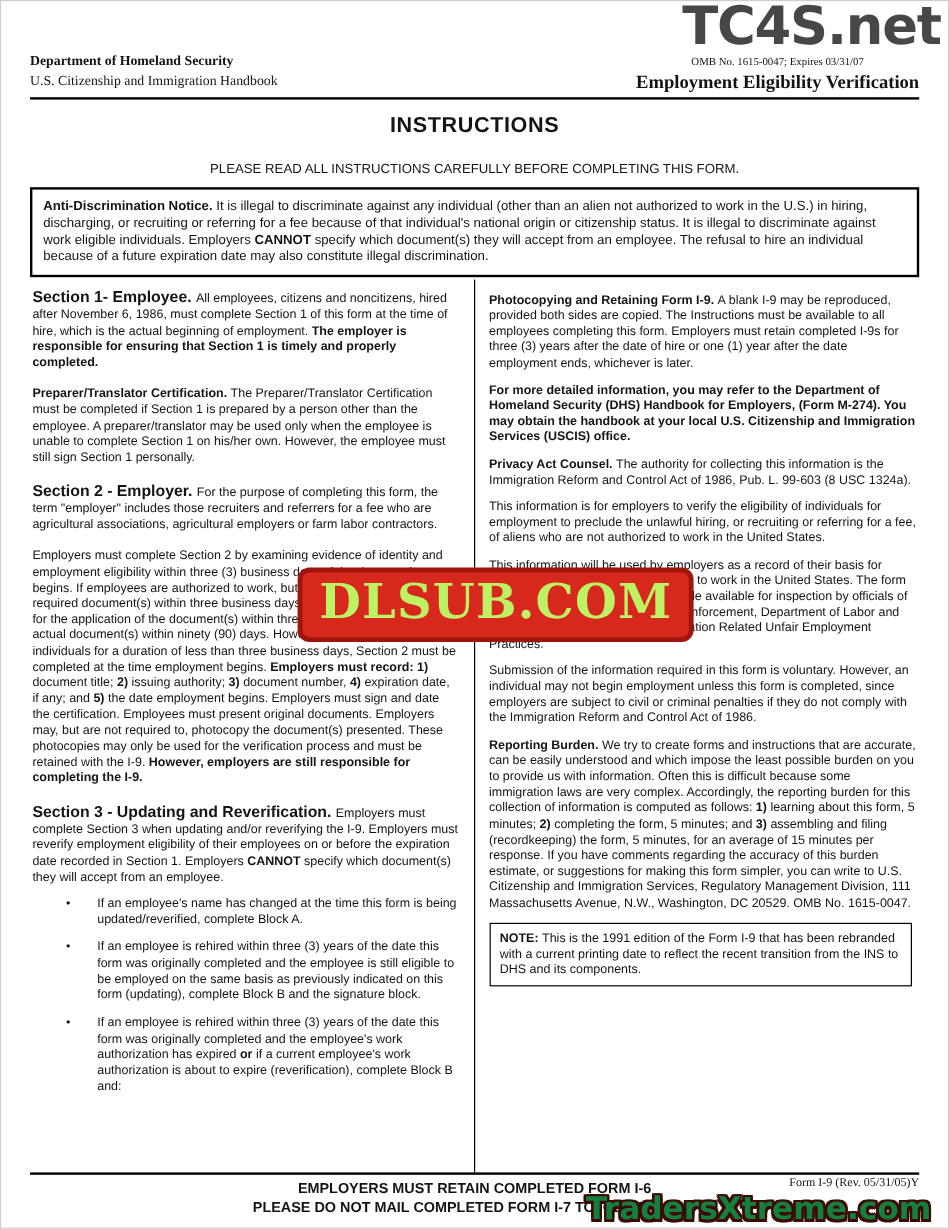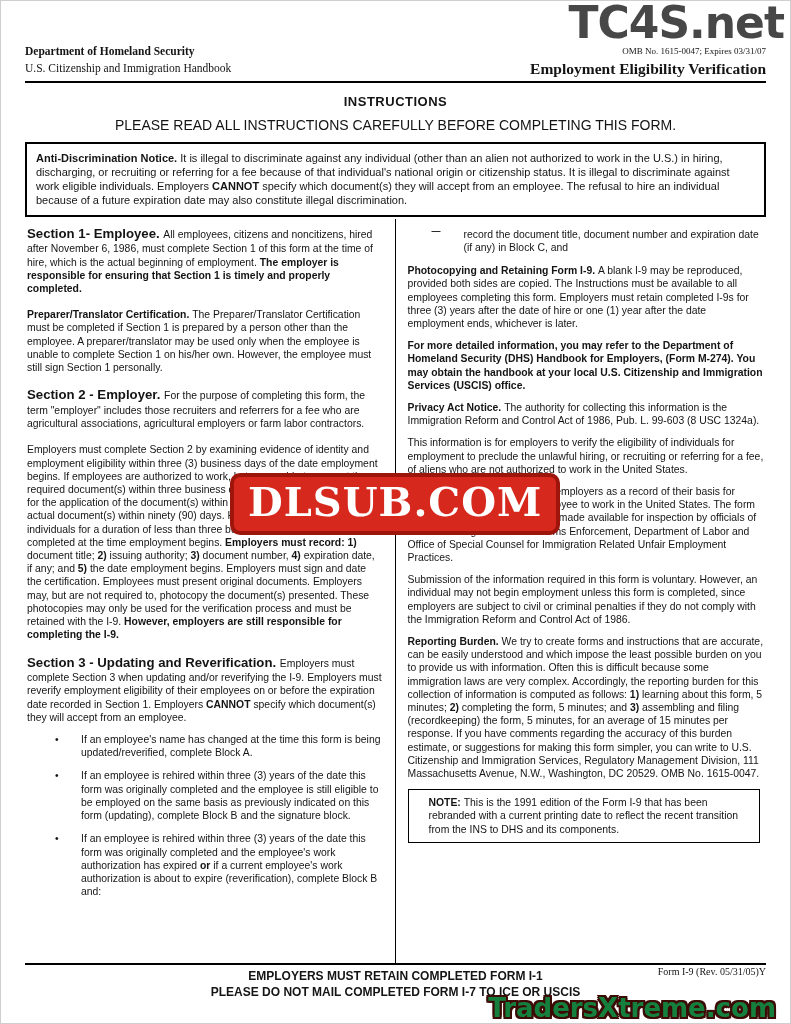--- a/index.html
+++ b/index.html
@@ -3,48 +3,48 @@
 <meta charset="utf-8">
 <style>
   html,body{margin:0;padding:0;}
   body{width:791px;height:1024px;position:relative;background:#fff;
        font-family:"Liberation Sans",sans-serif;color:#141414;overflow:hidden;}
   .page{position:absolute;inset:0;padding:14px 24px 0;border:1px solid #cfcfcf;box-sizing:border-box;}
   .hdr{display:flex;justify-content:space-between;align-items:flex-end;}
   .hdr-left{font-family:"Liberation Serif",serif;font-size:11.5px;line-height:1.5;margin-top:28px;}
   .dept{font-weight:bold;}
   .hdr-right{text-align:right;}
-  .omb{font-size:9px;font-family:"Liberation Serif",serif;margin-bottom:4px;}
+  .omb{font-size:9px;font-family:"Liberation Serif",serif;margin-bottom:4px;text-align:center;}
   .ftitle{font-family:"Liberation Serif",serif;font-weight:bold;font-size:15.5px;}
   .rule{border-top:2.5px solid #000;margin-top:3px;}
-  .ititle{text-align:center;font-weight:bold;font-size:13px;letter-spacing:.5px;margin-top:11px;}
-  .isub{text-align:center;font-size:14px;margin-top:8px;}
+  .ititle{text-align:center;font-weight:bold;font-size:18px;letter-spacing:.5px;margin-top:11px;}
+  .isub{text-align:center;font-size:11px;margin-top:20px;}
   .notice{border:2px solid #000;margin-top:9px;padding:7px 9px;font-size:11px;line-height:1.3;}
   .cols{display:flex;margin-top:2px;height:744px;}
   .col{width:50%;overflow:hidden;font-size:10.4px;line-height:1.27;box-sizing:border-box;}
   .col-left{padding:7px 12px 16px 2px;border-right:1.5px solid #000;}
   .col-right{padding:7px 2px 0 12px;}
   .para{margin:0 0 9px;}
   .para.sect{margin-top:13px;}
   span.b{font-weight:bold;}
   span.h{font-weight:bold;font-size:13.2px;}
   ul.bullets{list-style:none;margin:0;padding:0;}
   ul.bullets li{position:relative;padding-left:54px;margin-bottom:10px;}
   ul.bullets li::before{content:"\2022";position:absolute;left:28px;}
   .dashes{margin:2px 0 4px;}
   .dash-item{position:relative;padding-left:56px;margin-bottom:10px;}
   .dash-item::before{content:"\2014";position:absolute;left:24px;top:-2px;font-weight:bold;font-size:9px;}
-  .notebox{border:1.5px solid #000;padding:6px 20px;margin-top:2px;margin-right:4px;}
+  .notebox{border:1.5px solid #000;padding:6px 8px;margin-top:2px;margin-right:4px;}
   .footrule{border-top:2px solid #000;}
   .footer{position:relative;text-align:center;padding-top:3px;}
   .fl1,.fl2{font-weight:bold;font-size:12px;line-height:1.35;}
   .frev{position:absolute;right:0;top:1px;font-size:10px;font-family:"Liberation Serif",serif;}
   .wm-top{position:absolute;top:-4px;right:6px;font-size:44px;font-weight:bold;letter-spacing:-1px;
           color:rgba(45,45,45,.88);font-family:"DejaVu Sans",sans-serif;}
-  .wm-mid{position:absolute;top:472px;left:229px;background:#d6281c;color:#ffffff;
+  .wm-mid{position:absolute;top:472px;left:247px;background:#d6281c;color:#bef264;
           font-family:"DejaVu Serif",serif;font-weight:bold;font-size:40px;
           padding:1px 14px 6px;border:4px solid #9e150c;border-radius:10px;letter-spacing:1px;}
   .wm-bot{position:absolute;bottom:0;right:14px;font-size:26px;font-weight:bold;color:#15803d;
           font-family:"DejaVu Sans",sans-serif;
           text-shadow:2px 2px 0 #3c0b06,-2px -2px 0 #3c0b06,2px -2px 0 #3c0b06,-2px 2px 0 #3c0b06,
                       0 2px 0 #3c0b06,0 -2px 0 #3c0b06,2px 0 0 #3c0b06,-2px 0 0 #3c0b06;}
 </style>
 </head>
 <body>
 
@@ -76,36 +76,35 @@
       <p class="para sect"><span class="h">Section 3 - Updating and Reverification. </span><span>Employers must complete Section 3 when updating and/or reverifying the I-9. Employers must reverify employment eligibility of their employees on or before the expiration date recorded in Section 1.  Employers </span><span class="b">CANNOT</span><span> specify which document(s) they will accept from an employee.</span></p>
       <ul class="bullets">
         <li><span>If an employee's name has changed at the time this form is being updated/reverified, complete Block A.</span></li>
         <li><span>If an employee is rehired within three (3) years of the date this form was originally completed and the employee is still eligible to be employed on the same basis as previously indicated on this form (updating), complete Block B and the signature block.</span></li>
         <li><span>If an employee is rehired within three (3) years of the date this form was originally completed and the employee's work authorization has expired </span><span class="b">or</span><span> if a  current employee's work authorization is about to expire (reverification), complete Block B and:</span></li>
       </ul>
     </div>
 
     <div class="col col-right">
       <div class="dashes">
-        <div class="dash-item"><span>record the document title, document number and expiration date (if any) in Block C, and</span></div>
       </div>
       <p class="para"><span class="b">Photocopying and Retaining Form I-9. </span><span>A blank I-9 may be reproduced, provided both sides are copied. The Instructions  must be available to all employees completing this form. Employers must retain completed I-9s for three (3) years after the date of hire or one (1) year after the date employment ends, whichever is later.</span></p>
       <p class="para"><span class="b">For more detailed information, you may refer to the Department of Homeland Security (DHS) Handbook for Employers, (Form M-274). You may obtain the handbook at your local U.S. Citizenship and Immigration Services (USCIS) office.</span></p>
-      <p class="para"><span class="b">Privacy Act Notice. </span><span>The authority for collecting this information is the Immigration Reform and Control Act of 1986, Pub. L. 99-603 (8 USC 1324a).</span></p>
+      <p class="para"><span class="b">Privacy Act Counsel. </span><span>The authority for collecting this information is the Immigration Reform and Control Act of 1986, Pub. L. 99-603 (8 USC 1324a).</span></p>
       <p class="para"><span>This information is for employers to verify the eligibility of individuals for employment to preclude the unlawful hiring, or recruiting or referring for a fee, of aliens who are not authorized to work in the United States.</span></p>
       <p class="para"><span>This information will be used by employers as a record of their basis for determining eligibility of an employee to work in the United States. The form will be kept by the employer and made available for inspection by officials of the U.S. Immigration and Customs Enforcement, Department of Labor and Office of Special Counsel for Immigration Related Unfair Employment Practices.</span></p>
       <p class="para"><span>Submission of the information required in this form is voluntary. However, an individual may not begin employment unless this form is completed, since employers are subject to civil or criminal penalties if they do not comply with the Immigration Reform and Control Act of 1986.</span></p>
       <p class="para"><span class="b">Reporting Burden. </span><span>We try to create forms and instructions that are accurate, can be easily understood and which impose the least possible burden on you to provide us with information. Often this is difficult because some immigration laws are very complex. Accordingly, the reporting burden for this collection of information is computed as follows: </span><span class="b">1)</span><span> learning about this form,  5 minutes; </span><span class="b">2)</span><span> completing the form, 5 minutes; and </span><span class="b">3)</span><span> assembling and filing (recordkeeping) the form, 5 minutes, for an average of 15 minutes per response. If you have comments regarding the accuracy of this burden estimate, or suggestions for making this form simpler, you can write to U.S. Citizenship and Immigration Services, Regulatory Management Division, 111 Massachusetts Avenue,  N.W., Washington, DC 20529. OMB No. 1615-0047.</span></p>
       <div class="notebox"><span class="b">NOTE: </span><span>This is the 1991 edition of the Form I-9 that has been rebranded with a current printing date to reflect the recent transition from the INS to DHS and its components.</span></div>
     </div>
   </div>
 
   <div class="footrule"></div>
   <div class="footer">
-    <div class="fl1">EMPLOYERS MUST RETAIN COMPLETED FORM I-1</div>
+    <div class="fl1">EMPLOYERS MUST RETAIN COMPLETED FORM I-6</div>
     <div class="fl2">PLEASE DO NOT MAIL COMPLETED FORM I-7 TO ICE OR USCIS</div>
     <div class="frev">Form I-9 (Rev. 05/31/05)Y</div>
   </div>
 
   <div class="wm-top">TC4S.net</div>
   <div class="wm-mid">DLSUB.COM</div>
   <div class="wm-bot">TradersXtreme.com</div>
 </div>
 
 </body></html>

